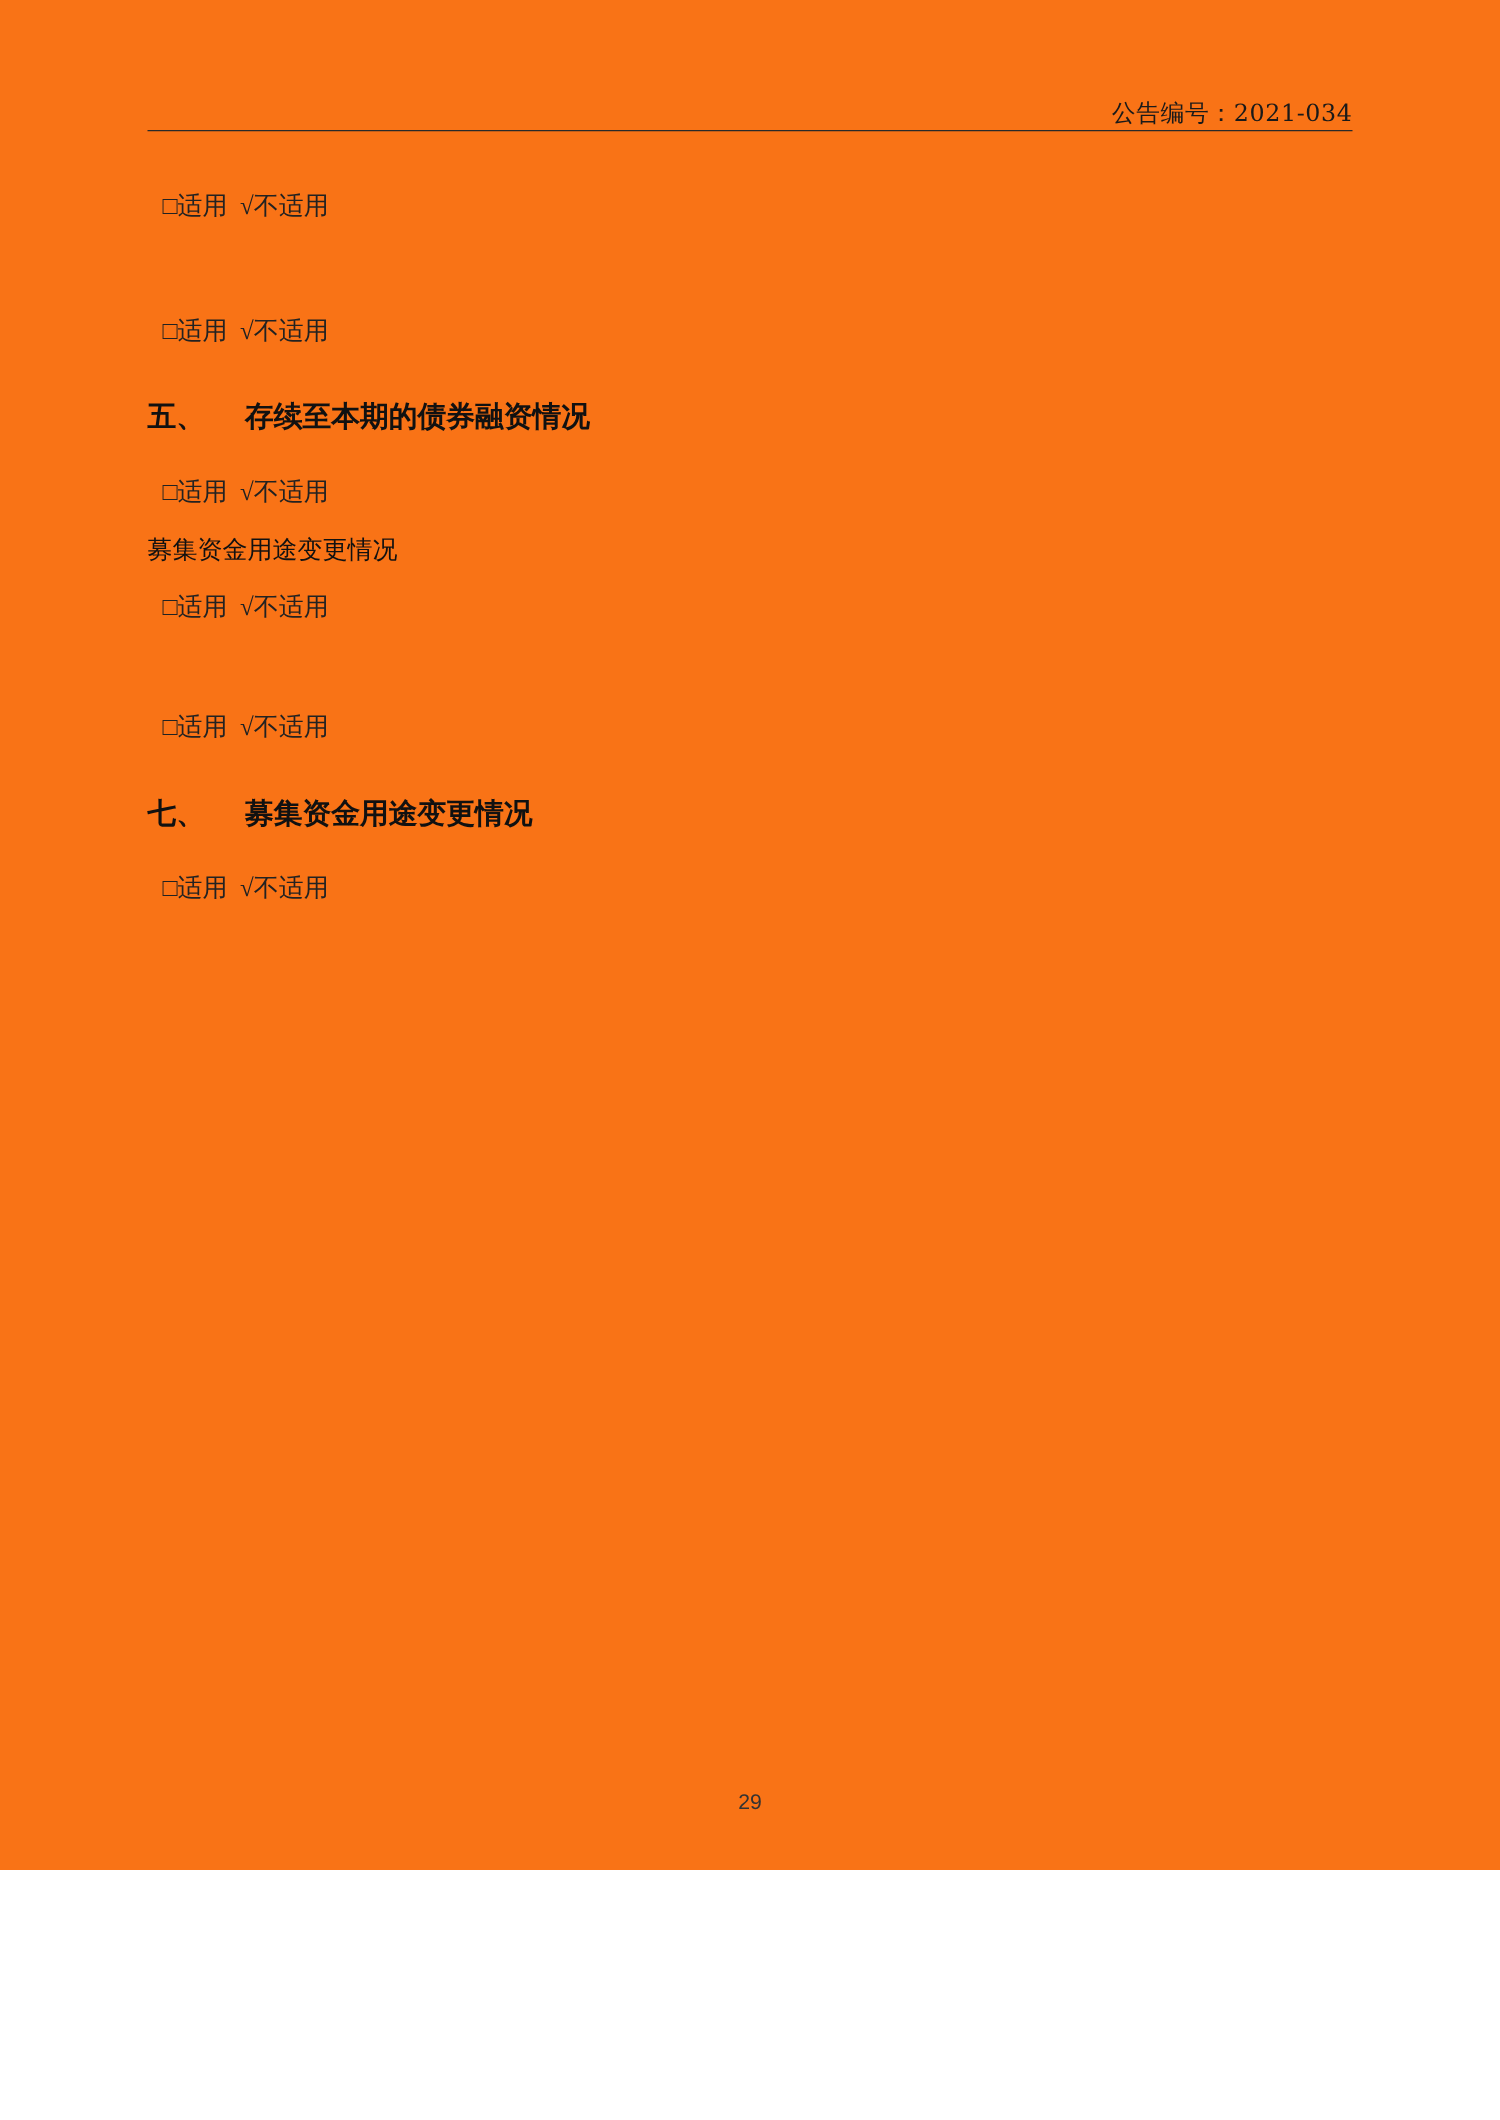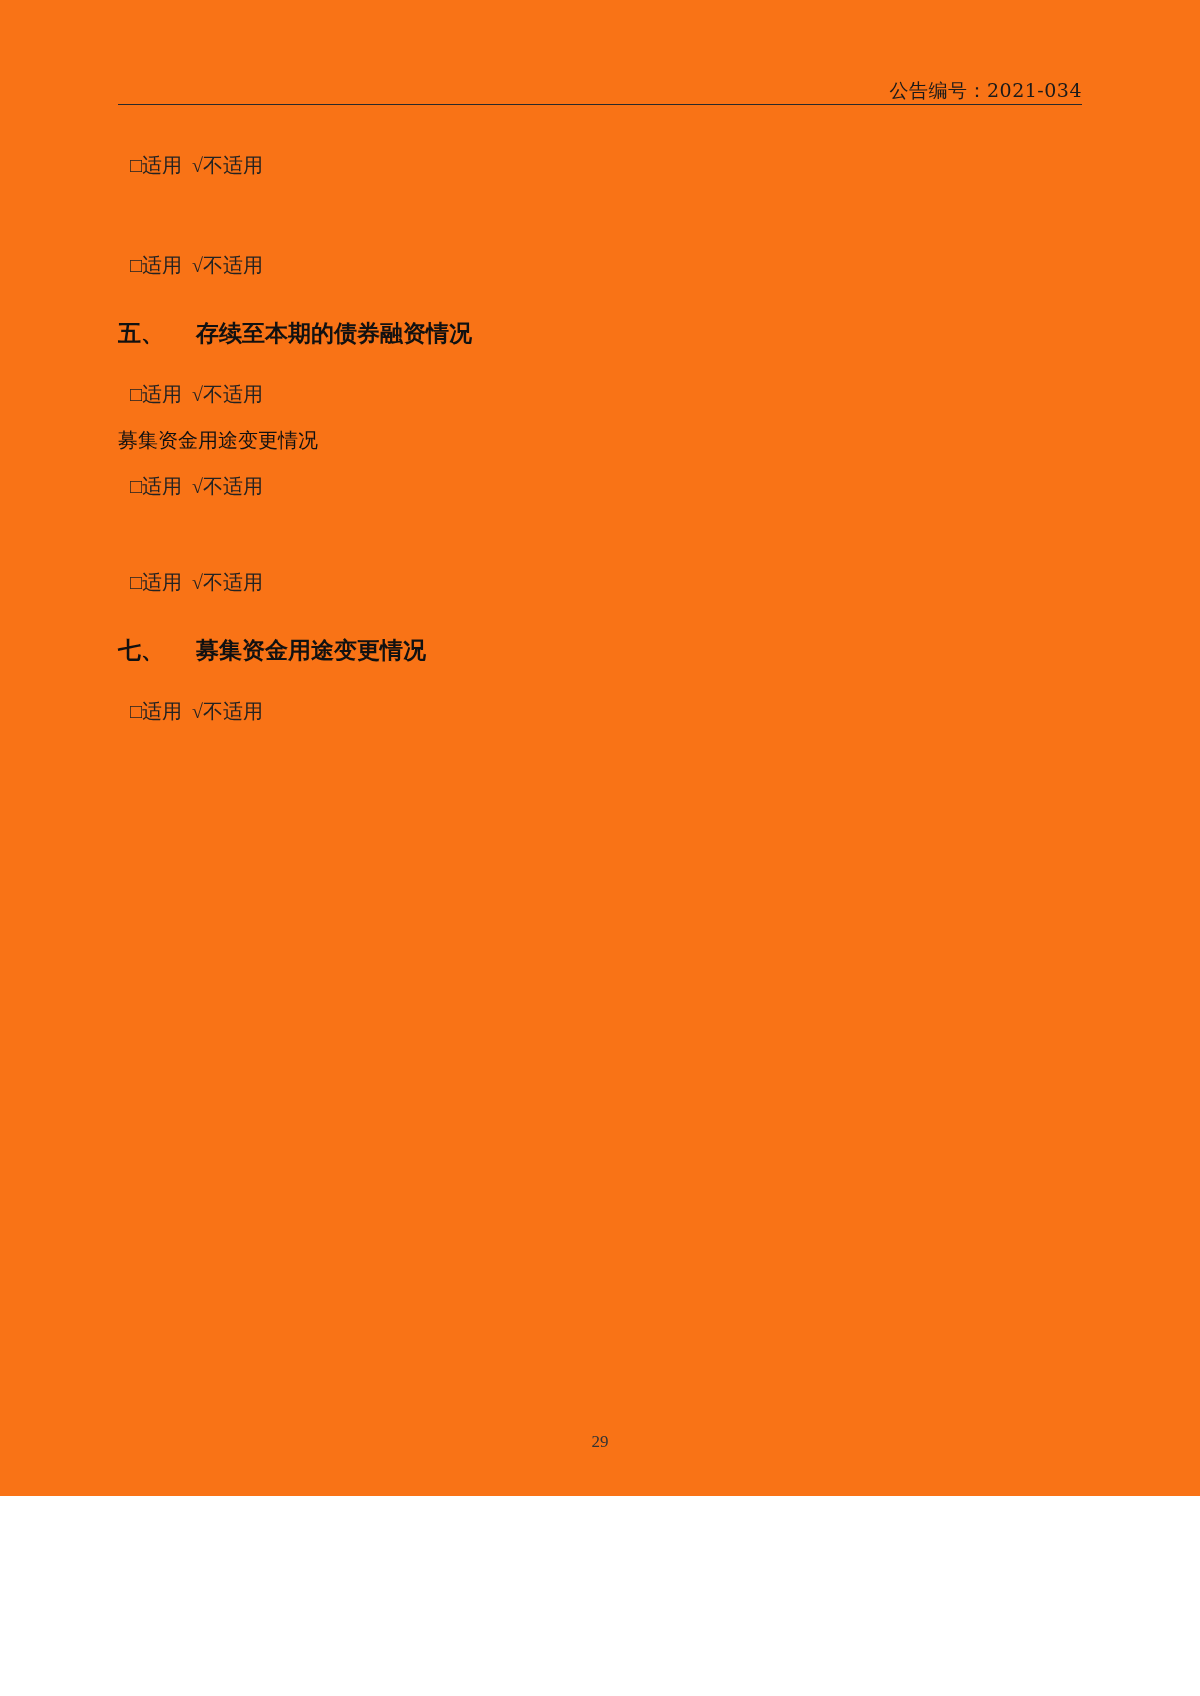--- a/index.html
+++ b/index.html
@@ -91,21 +91,21 @@
   .gap-c { height: 8px; }
   .gap-d { height: 20px; }
   .footer {
     position: absolute;
     left: 0;
     top: 1432px;
     width: 1200px;
     text-align: center;
     font-size: 17px;
     color: #333;
-    font-family: Liberation Serif, serif;
+    font-family: Liberation Sans, sans-serif;
   }
 </style>
 </head>
 <body>
 
 <div class="page">
 
   <div class="header">公告编号：2021-034</div>
   <div class="header-rule"></div>
 

